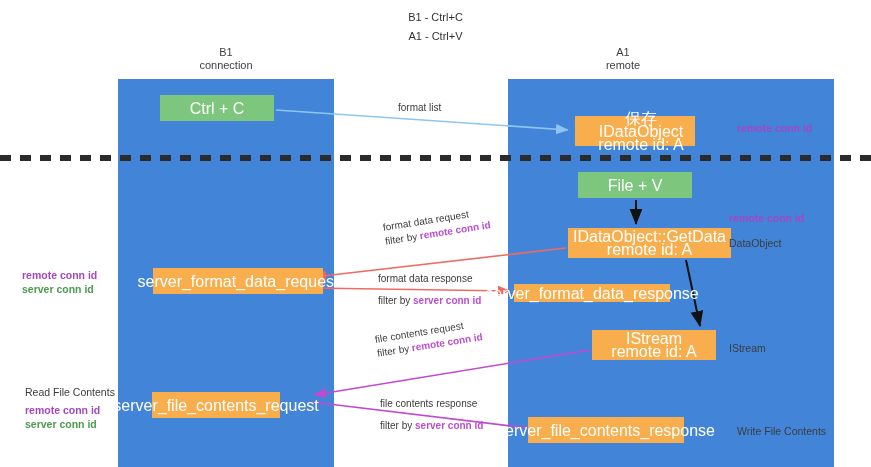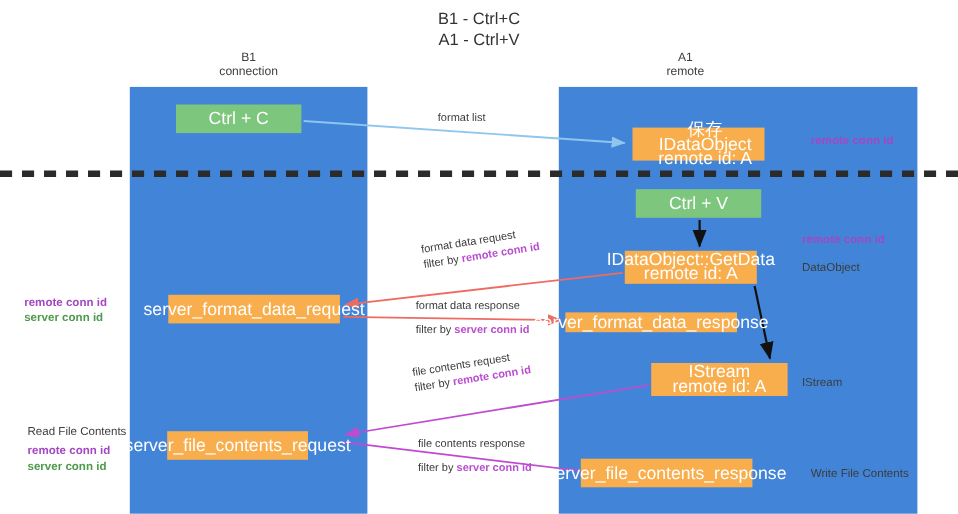--- a/index.html
+++ b/index.html
@@ -23,40 +23,40 @@
     font-size:11px;color:#404040;line-height:13px;
   }
   #head-b1{left:146px;top:46px;width:160px;}
   #head-a1{left:538px;top:46px;width:170px;}
   .lane-head .ttl{display:block;}
   .lane-head .sub{display:block;}
 
   
   #title{
     position:absolute;left:0;top:8px;width:871px;
-    text-align:center;font-size:15px;color:#333;line-height:19px;
+    text-align:center;font-size:11px;color:#333;line-height:19px;
   }
   #title span{display:block;}
 
   
   .box{
     position:absolute;display:flex;flex-direction:column;
     align-items:center;justify-content:center;
     color:#ffffff;font-size:16px;line-height:13px;text-align:center;
     box-sizing:border-box;
   }
   .box.green{background:#7dc67d;}
   .box.orange{background:#f9ae4d;}
   .box span{display:block;}
 
   #box-ctrlc{left:160px;top:95px;width:114px;height:26px;}
   #box-idataobject{left:575px;top:116px;width:120px;height:30px;padding-left:12px;}
   #box-ctrlv{left:578px;top:172px;width:114px;height:26px;}
-  #box-getdata{left:568px;top:228px;width:120px;height:30px;}
-  #box-fmt-req{left:153px;top:268px;width:156px;height:26px;}
+  #box-getdata{left:568px;top:228px;width:163px;height:30px;}
+  #box-fmt-req{left:153px;top:268px;width:170px;height:26px;}
   #box-fmt-resp{left:514px;top:284px;width:156px;height:18px;}
   #box-istream{left:592px;top:330px;width:124px;height:30px;}
   #box-file-req{left:152px;top:392px;width:128px;height:26px;}
   #box-file-resp{left:528px;top:417px;width:156px;height:26px;}
 
   
   .sidelbl{position:absolute;font-size:10.5px;line-height:14px;}
   .sidelbl .purple{color:#a347c4;font-weight:bold;}
   .sidelbl .green{color:#4c9a4c;font-weight:bold;}
   .sidelbl .plain{color:#3c3c3c;}
@@ -143,21 +143,21 @@
   <div id="box-ctrlc" class="box green">
     <span>Ctrl + C</span>
   </div>
 
   <div id="box-idataobject" class="box orange">
     <span>保存IDataObject</span>
     <span>remote id: A</span>
   </div>
 
   <div id="box-ctrlv" class="box green">
-    <span>Ctrl + V</span>
+    <span>File + V</span>
   </div>
 
   <div id="box-getdata" class="box orange">
     <span>IDataObject::GetData</span>
     <span>remote id: A</span>
   </div>
 
   <div id="box-fmt-req" class="box orange">
     <span>server_format_data_request</span>
   </div>

